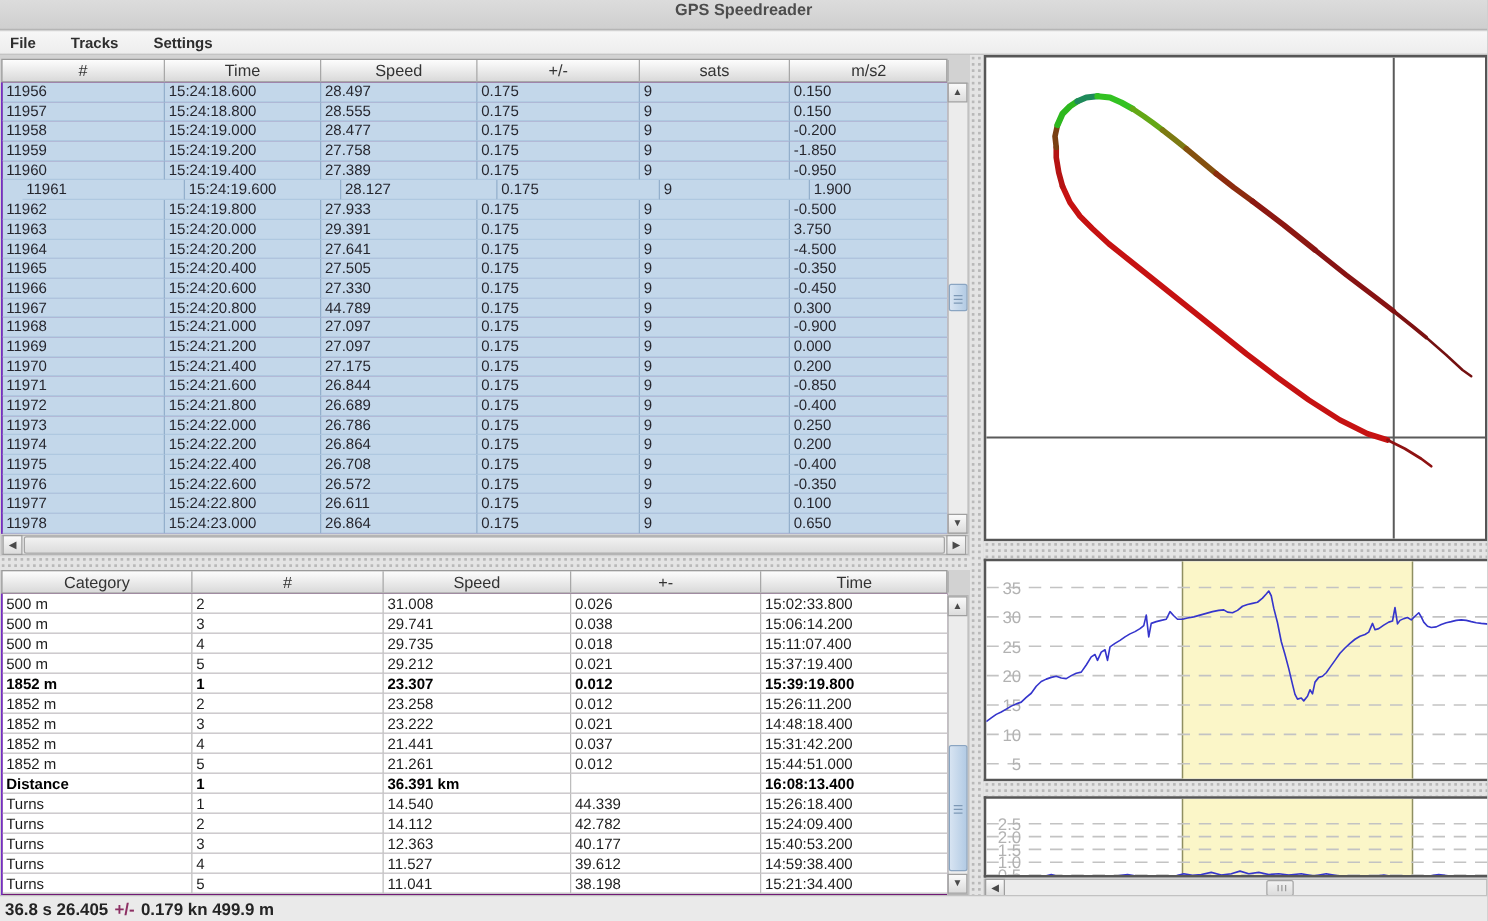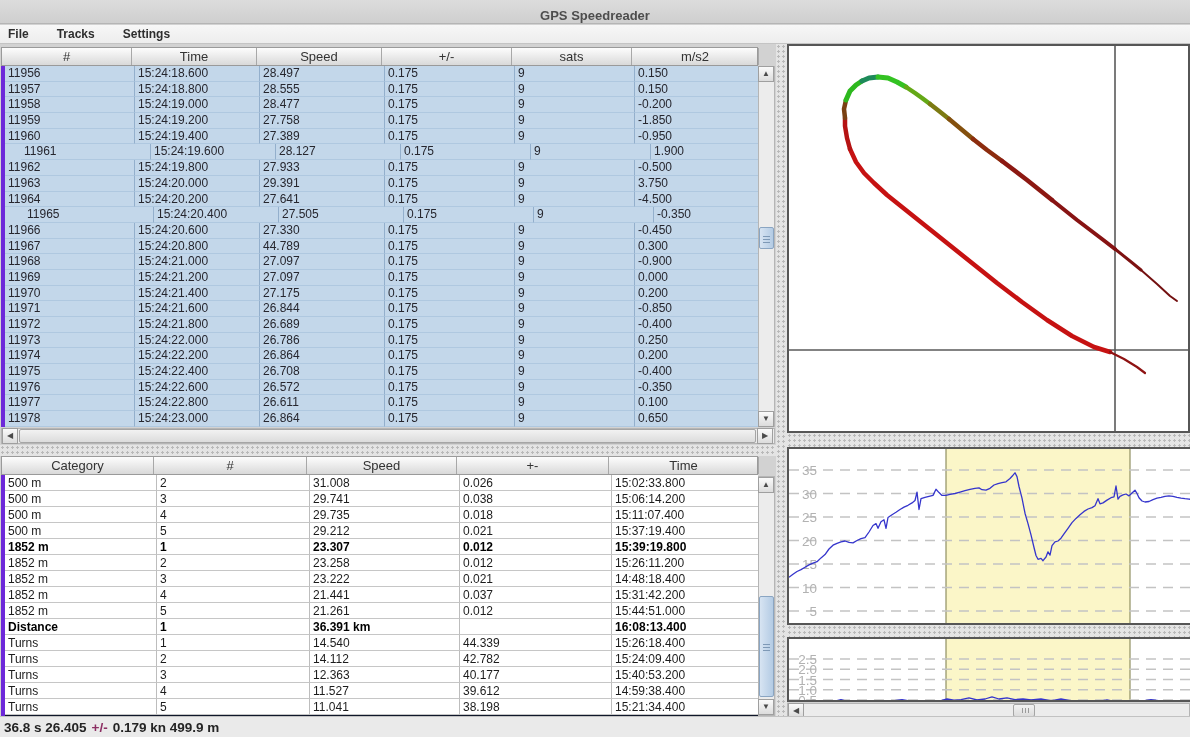--- a/index.html
+++ b/index.html
@@ -6,41 +6,41 @@
   html,body { background:#c9c9c9; }
   .window {
     position:relative; width:1190px; height:737px; overflow:hidden;
     font-family:"Liberation Sans", sans-serif; background:#d2d2d2;
   }
   
   .titlebar {
     position:absolute; left:0; top:0; width:1190px; height:24px;
     background:linear-gradient(#dcdcdc,#cfcfcf);
     border-bottom:1px solid #b5b5b5;
-    display:flex; align-items:flex-end; justify-content:center;
+    display:flex; align-items:flex-start; justify-content:center;
     font-size:13px; font-weight:bold; color:#4d4d4d;
   }
   .menubar {
     position:absolute; left:0; top:25px; width:1190px; height:19px;
     background:linear-gradient(#f7f7f7,#ededed); border-bottom:1px solid #c4c4c4;
     display:flex; align-items:center; gap:28px; padding-left:8px;
     font-size:12px; font-weight:bold; color:#2e2e2e;
   }
   .menu-item { cursor:default; }
   
   .tbl-header {
     position:absolute; display:grid; height:19px;
     background:linear-gradient(#fdfdfd,#d9d9d9);
     border:1px solid #9a9a9a; font-size:13px; color:#333;
   }
   .tbl-header > div {
     border-right:1px solid #a8a8a8; display:flex; align-items:center; justify-content:center;
     overflow:hidden;
   }
-  .tbl-body { position:absolute; overflow:hidden; background:#0f172a; border-left:4px solid #6d28d9; }
+  .tbl-body { position:absolute; overflow:hidden; background:#701a75; border-left:1px solid #6d28d9; }
   .trow { display:grid; }
   .track-body .trow { height:15.7px; background:#c3d7ea; }
   .track-body .trow > div {
     font-size:12px; color:#26262e; padding-left:3px; line-height:15.7px;
     border-right:1px solid #93afcc; border-bottom:1px solid #afc8e0; overflow:hidden;
     white-space:nowrap;
   }
   .results-body .trow { height:16px; background:#fff; }
   .results-body .trow > div {
     font-size:12px; color:#1c1c1c; padding-left:3px; line-height:16px;
@@ -166,21 +166,21 @@
         <div>3.750</div>
       </div>
       <div class="trow" style="grid-template-columns: 130px 125px 125px 130px 120px 127px;">
         <div>11964</div>
         <div>15:24:20.200</div>
         <div>27.641</div>
         <div>0.175</div>
         <div>9</div>
         <div>-4.500</div>
       </div>
-      <div class="trow" style="grid-template-columns: 130px 125px 125px 130px 120px 127px; padding-left: 19px;">
+      <div class="trow" style="grid-template-columns: 130px 125px 125px 130px 120px 127px;">
         <div>11965</div>
         <div>15:24:20.400</div>
         <div>27.505</div>
         <div>0.175</div>
         <div>9</div>
         <div>-0.350</div>
       </div>
       <div class="trow" style="grid-template-columns: 130px 125px 125px 130px 120px 127px;">
         <div>11966</div>
         <div>15:24:20.600</div>

